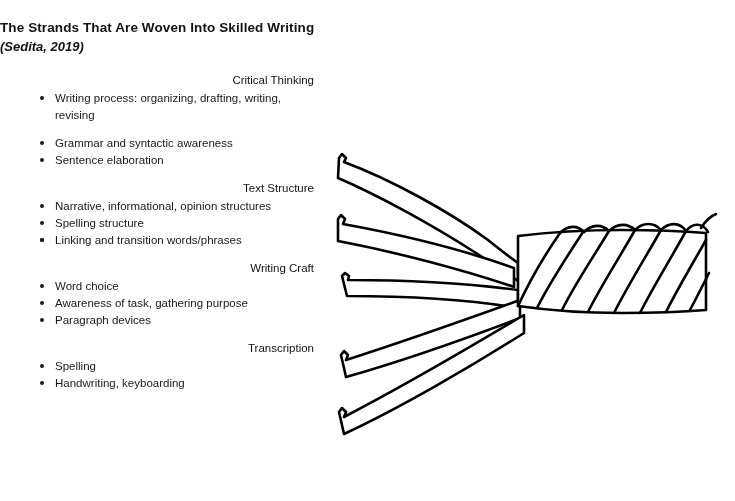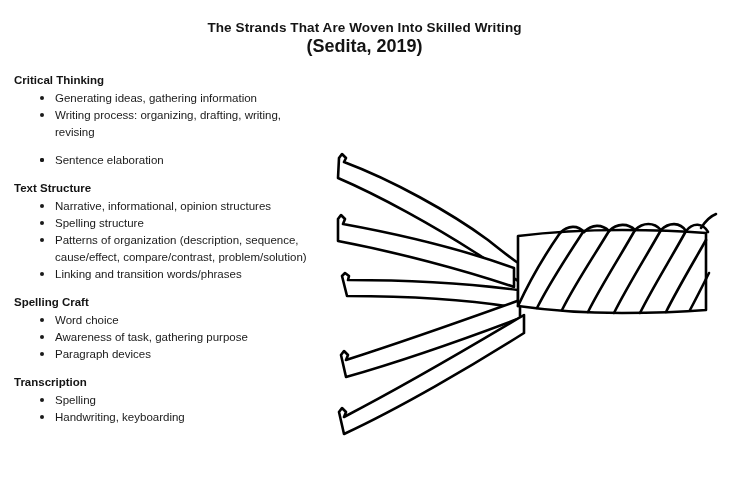--- a/index.html
+++ b/index.html
@@ -21,53 +21,54 @@
     height: 501px;
     background: #ffffff;
   }
 
   
   #title-block {
     position: absolute;
     left: 0;
     top: 19px;
     width: 729px;
-    text-align: center;
   }
   #doc-title {
     font-size: 13.5px;
     font-weight: bold;
     letter-spacing: 0.1px;
     line-height: 18px;
     color: #141414;
   }
   #doc-subtitle {
-    font-size: 18px;
+    font-size: 13px;
     font-weight: bold;
+    font-style: italic;
     line-height: 19px;
     color: #141414;
   }
 
   
   #strand-list {
     position: absolute;
     left: 14px;
     top: 72px;
     width: 300px;
   }
   .strand-group {
     margin-bottom: 11px;
   }
   .strand-group:last-child { margin-bottom: 7px; }
   .group-heading {
     font-size: 11.5px;
-    font-weight: bold;
+    font-weight: normal;
     line-height: 17px;
     color: #141414;
     margin: 0 0 1px 0;
+    text-align: right;
   }
   ul.group-items {
     list-style: none;
     margin: 0;
     padding: 0;
   }
   ul.group-items > li {
     position: relative;
     padding-left: 41px;
     font-size: 11.5px;
@@ -107,44 +108,43 @@
   <div id="title-block">
     <div id="doc-title">The Strands That Are Woven Into Skilled Writing</div>
     <div id="doc-subtitle">(Sedita, 2019)</div>
   </div>
 
   <div id="strand-list">
 
     <div class="strand-group">
       <div class="group-heading">Critical Thinking</div>
       <ul class="group-items">
-        <li><span class="bullet-dot"></span><span>Generating ideas, gathering information</span></li>
         <li><span class="bullet-dot"></span><span>Writing process: organizing, drafting, writing, revising</span></li>
       </ul>
     </div>
 
     <div class="strand-group">
       <ul class="group-items">
-        <li><span class="bullet-dot"></span></li>
+        <li><span class="bullet-dot"></span><span>Grammar and syntactic awareness</span></li>
         <li><span class="bullet-dot"></span><span>Sentence elaboration</span></li>
       </ul>
     </div>
 
     <div class="strand-group">
       <div class="group-heading">Text Structure</div>
       <ul class="group-items">
         <li><span class="bullet-dot"></span><span>Narrative, informational, opinion structures</span></li>
         <li><span class="bullet-dot"></span><span>Spelling structure</span></li>
-        <li><span class="bullet-dot"></span><span>Patterns of organization (description, sequence, cause/effect, compare/contrast, problem/solution)</span></li>
+        <li><span class="bullet-dot"></span></li>
         <li><span class="bullet-dot"></span><span>Linking and transition words/phrases</span></li>
       </ul>
     </div>
 
     <div class="strand-group">
-      <div class="group-heading">Spelling Craft</div>
+      <div class="group-heading">Writing Craft</div>
       <ul class="group-items">
         <li><span class="bullet-dot"></span><span>Word choice</span></li>
         <li><span class="bullet-dot"></span><span>Awareness of task, gathering purpose</span></li>
         <li><span class="bullet-dot"></span><span>Paragraph devices</span></li>
       </ul>
     </div>
 
     <div class="strand-group">
       <div class="group-heading">Transcription</div>
       <ul class="group-items">

